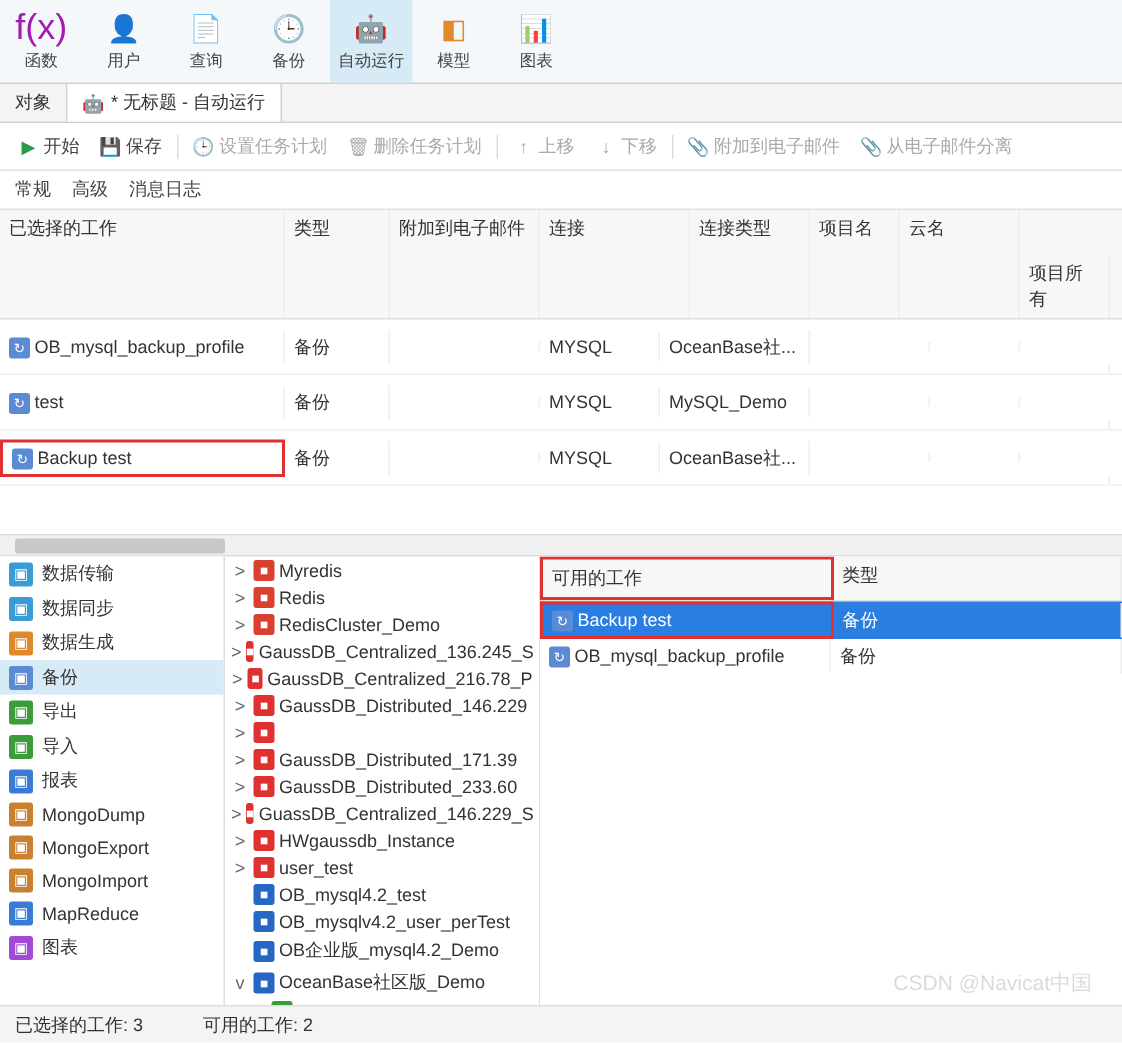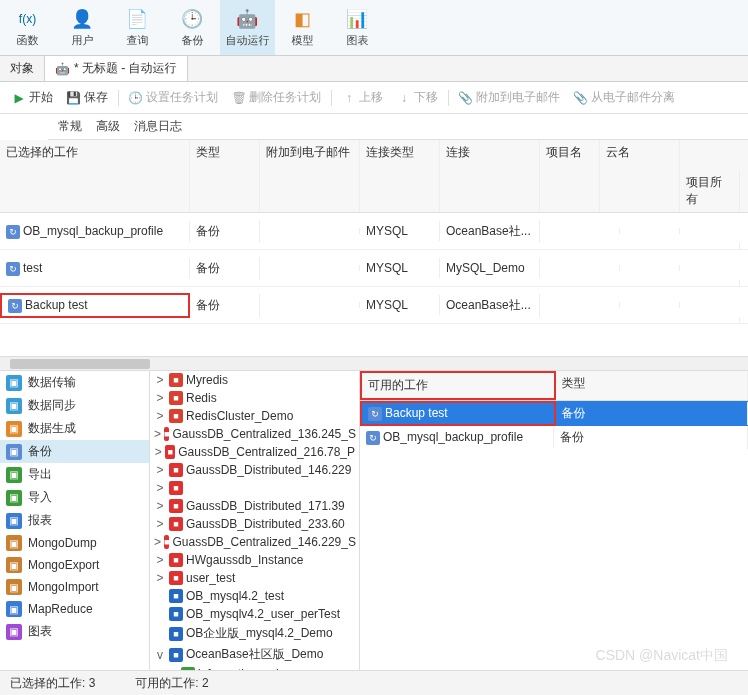--- a/index.html
+++ b/index.html
@@ -10,21 +10,21 @@
 .ribbon-ico { width: 24px; height: 24px; display: flex; align-items: center; justify-content: center; }
 .ribbon-label { font-size: 11px; color: #444; }
 .tabbar { display: flex; align-items: center; background: #f4f4f4; border-bottom: 1px solid #d0d0d0; height: 26px; }
 .tab { padding: 4px 10px; border-right: 1px solid #d0d0d0; display: flex; align-items: center; gap: 4px; }
 .tab.active { background: #fff; }
 .toolbar { display: flex; align-items: center; gap: 2px; padding: 4px 6px; background: #fff; border-bottom: 1px solid #e0e0e0; }
 .tbtn { display: flex; align-items: center; gap: 3px; padding: 3px 6px; cursor: pointer; color: #444; }
 .tbtn.disabled { color: #aaa; }
 .tbtn-ico { width: 14px; height: 14px; display: inline-flex; align-items: center; justify-content: center; }
 .sep { width: 1px; height: 16px; background: #ddd; margin: 0 2px; }
-.subtab { display: flex; gap: 14px; padding: 4px 10px; background: #fff; border-bottom: 1px solid #e0e0e0; margin-left: 48px; }
+.subtab { display: flex; gap: 14px; padding: 4px 10px; background: #fff; border-bottom: 1px solid #e0e0e0; }
 .subtab span { cursor: pointer; color: #444; }
 .grid1 { flex: 0 0 auto; }
 .ghead { display: flex; background: #f7f7f7; border-bottom: 1px solid #e0e0e0; }
 .gcell { padding: 4px 6px; border-right: 1px solid #eee; }
 .c0 { width: 190px; } .c1 { width: 70px; } .c2 { width: 100px; } .c3 { width: 80px; } .c4 { width: 100px; } .c5 { width: 80px; } .c6 { width: 60px; } .c7 { width: 60px; margin-top: 30px; }
 .grow { display: flex; border-bottom: 1px solid #f0f0f0; align-items: center; }
 .grow .gcell { padding: 3px 6px; }
 .rowicon { width: 14px; height: 14px; display: inline-flex; align-items: center; justify-content: center; background: #5c8bd6; border-radius: 2px; color: #fff; font-size: 9px; margin-right: 3px; }
 .redbox { border: 2px solid #e03030; }
 .blank { flex: 1; background: #fff; }
@@ -48,21 +48,21 @@
 .t2row .gcell { flex: 1; padding: 3px 6px; }
 .t2row.selblue { background: #2a7de1; color: #fff; }
 .status { height: 22px; background: #f4f4f4; border-top: 1px solid #ddd; display: flex; align-items: center; padding: 12px 10px; gap: 40px; }
 .watermark { position: absolute; right: 20px; bottom: 30px; color: rgba(0,0,0,0.15); font-size: 14px; }
 </style>
 </head>
 <body>
 
 <div class="ribbon" id="ribbon">
     <div class="ribbon-item">
-      <div class="ribbon-ico" style="color:#0369a1;font-size:12px">f(x)</div>
+      <div class="ribbon-ico" style="color:#a21caf;font-size:24px">f(x)</div>
       <div class="ribbon-label">函数</div>
     </div>
     <div class="ribbon-item">
       <div class="ribbon-ico" style="color:#3aa0d5;font-size:18px">👤</div>
       <div class="ribbon-label">用户</div>
     </div>
     <div class="ribbon-item">
       <div class="ribbon-ico" style="color:#e0882a;font-size:18px">📄</div>
       <div class="ribbon-label">查询</div>
     </div>
@@ -134,22 +134,22 @@
   <span>常规</span>
   <span>高级</span>
   <span>消息日志</span>
 </div>
 
 <div class="grid1">
   <div class="ghead" id="ghead1">
       <div class="gcell c0">已选择的工作</div>
       <div class="gcell c1">类型</div>
       <div class="gcell c2">附加到电子邮件</div>
+      <div class="gcell c4">连接</div>
       <div class="gcell c3">连接类型</div>
-      <div class="gcell c4">连接</div>
       <div class="gcell c6">项目名</div>
       <div class="gcell c5">云名</div>
       <div class="gcell c7">项目所有</div>
     </div>
   <div id="grows1">
       <div class="grow">
         <div class="gcell c0"><span class="rowicon">↻</span>OB_mysql_backup_profile</div>
         <div class="gcell c1">备份</div>
         <div class="gcell c2"></div>
         <div class="gcell c3">MYSQL</div>

